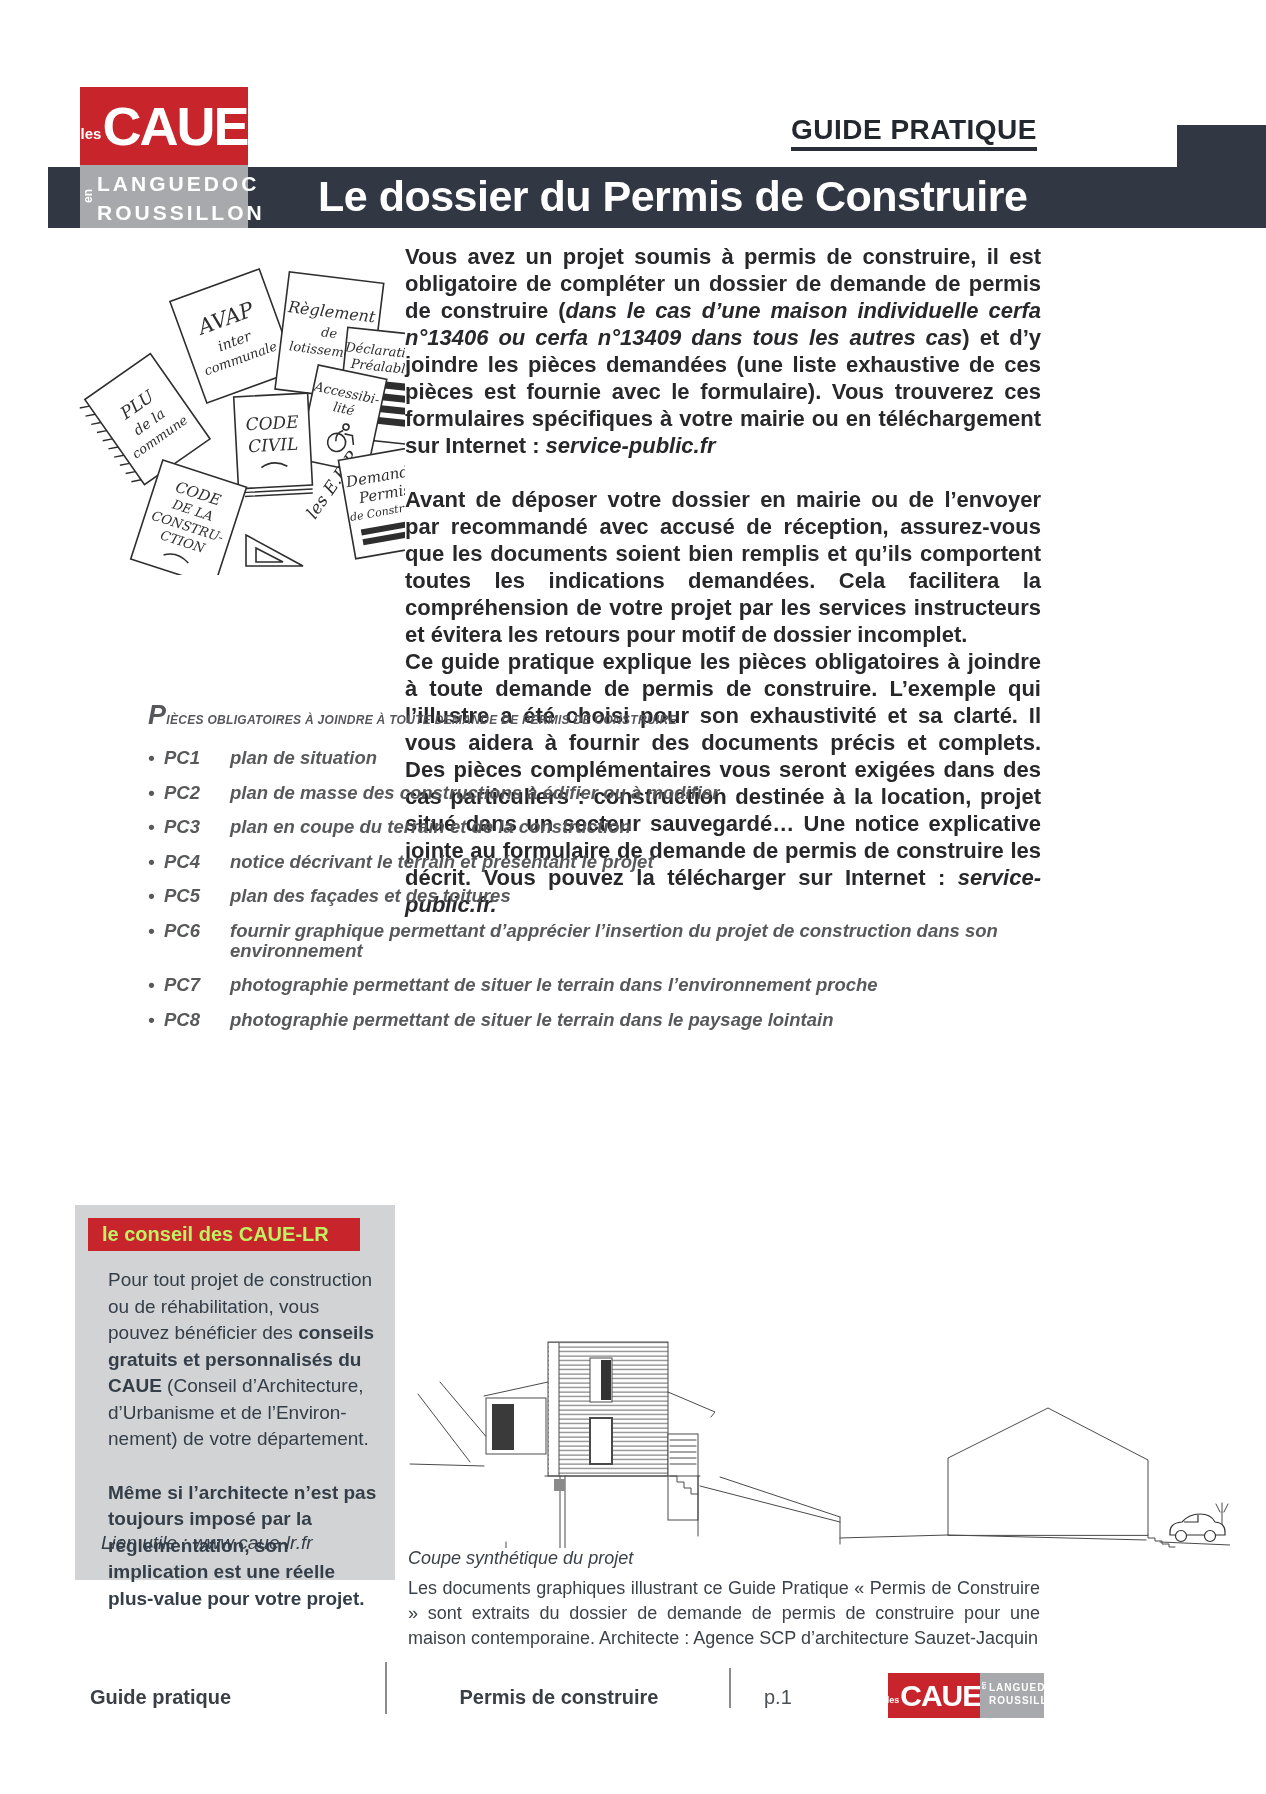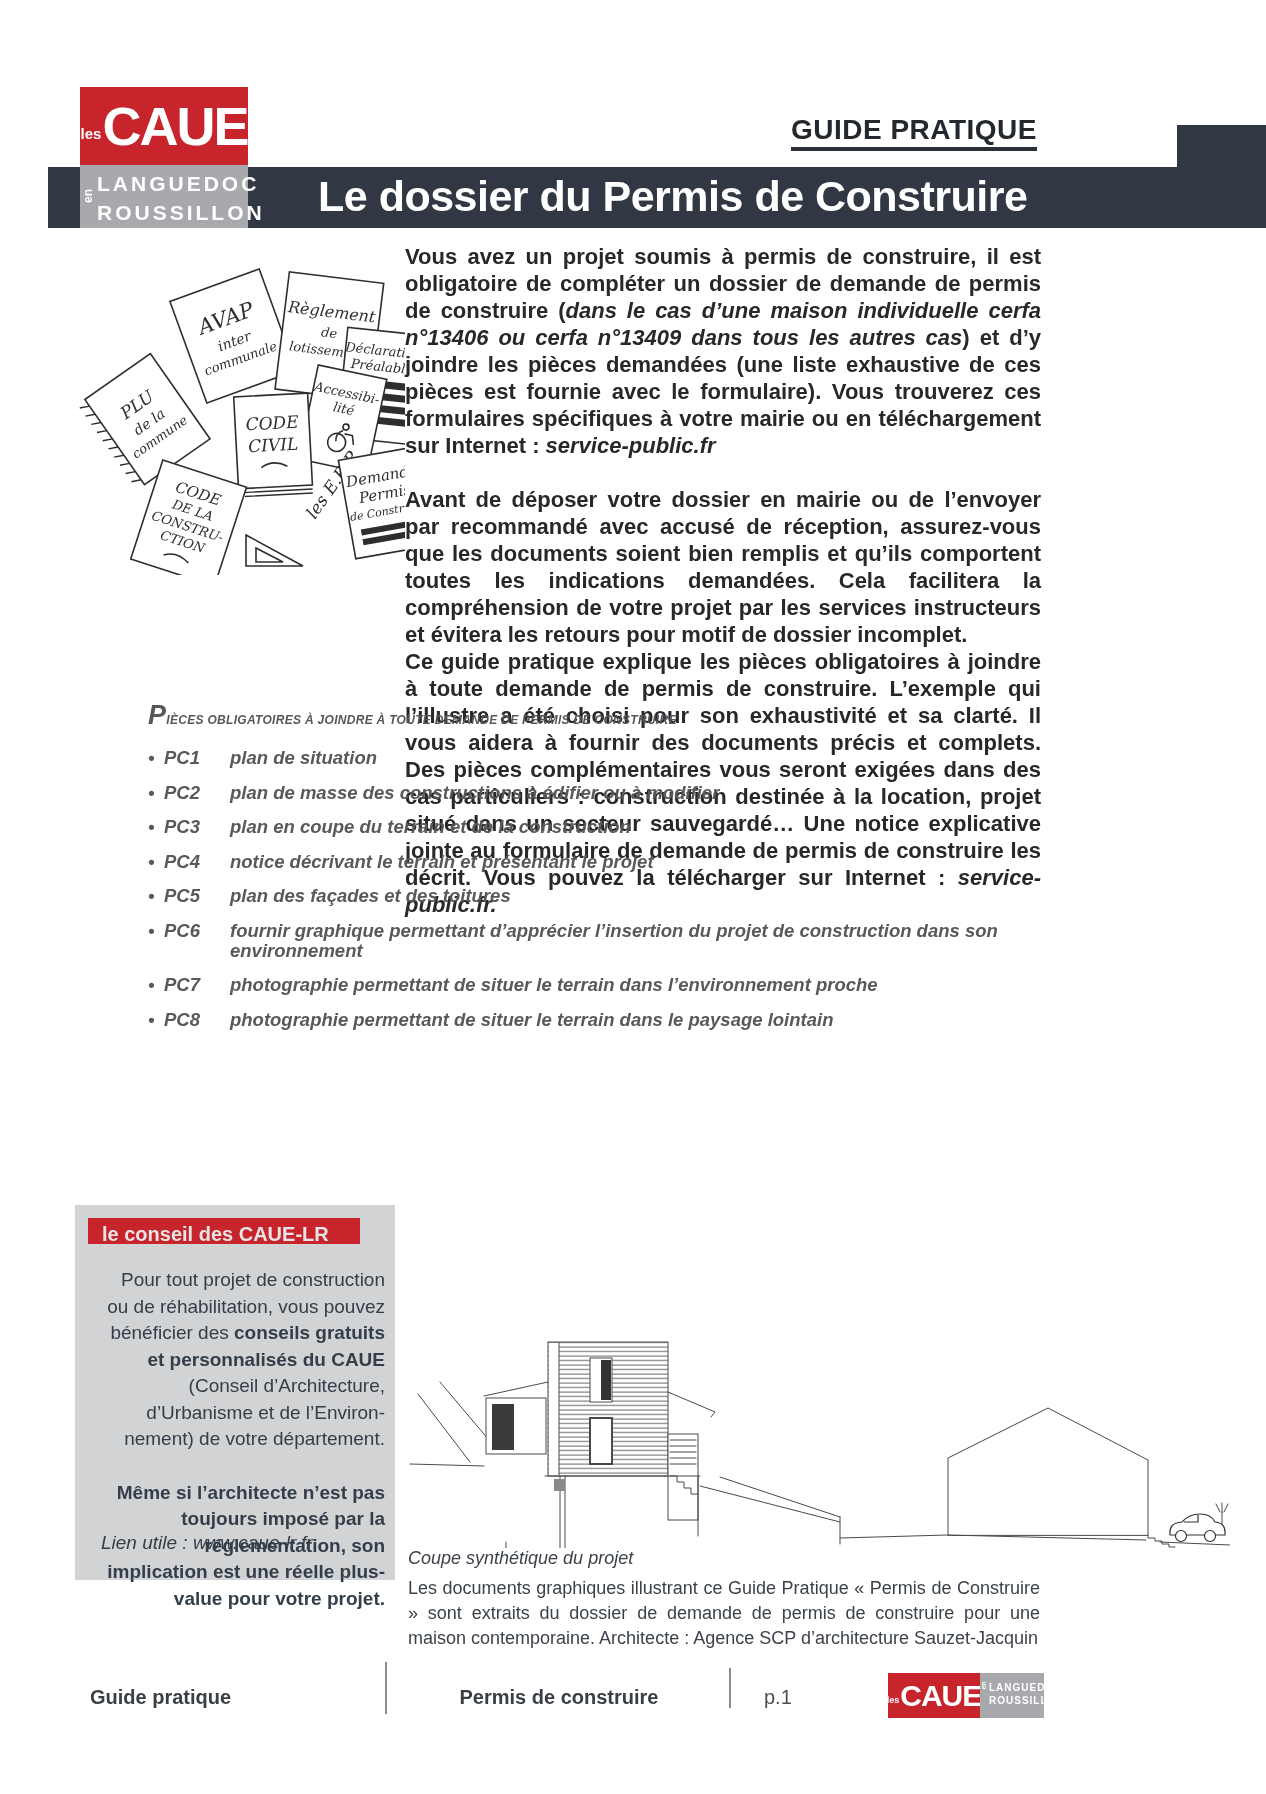--- a/index.html
+++ b/index.html
@@ -34,24 +34,24 @@
   .docs-heading::first-letter{font-size:27px;}
   .pc-list{left:148px;top:748px;width:975px;}
   .pc-row{display:flex;margin-bottom:14.5px;font-size:18.5px;font-weight:bold;font-style:italic;
           color:#58595b;line-height:20px;}
   .pc-bullet{width:16px;}
   .pc-code{width:50px;}
   .pc-desc{flex:1;padding-left:16px;}
 
   
   .advice{left:75px;top:1205px;width:320px;height:375px;background:#d2d3d5;}
-  .advice-header{position:absolute;left:13px;top:13px;width:258px;height:26px;background:#c8242c;
-                 color:#e5e5e5;font-weight:bold;font-size:20px;line-height:33px;padding-left:14px;}
+  .advice-header{position:absolute;left:13px;top:13px;width:258px;height:33px;background:#c8242c;
+                 color:#bef264;font-weight:bold;font-size:20px;line-height:33px;padding-left:14px;}
   .advice-body{position:absolute;left:26px;top:62px;right:10px;color:#333e49;font-size:19px;line-height:26.5px;}
-  .advice-body p{margin:0 0 27px 0;text-align:right;}
+  .advice-body p{margin:0 0 27px 7px;}
   .advice-link{position:absolute;left:26px;bottom:26px;font-style:italic;font-size:19px;color:#333e49;}
   .b{font-weight:bold;}
 
   
   .coupe{left:408px;top:1336px;}
   .fig-cap-title{left:408px;top:1548px;font-style:italic;font-size:18px;color:#3c424a;}
   .fig-cap-body{left:408px;top:1576px;width:632px;font-size:18px;line-height:25px;
                 text-align:justify;color:#3c424a;}
 
   

